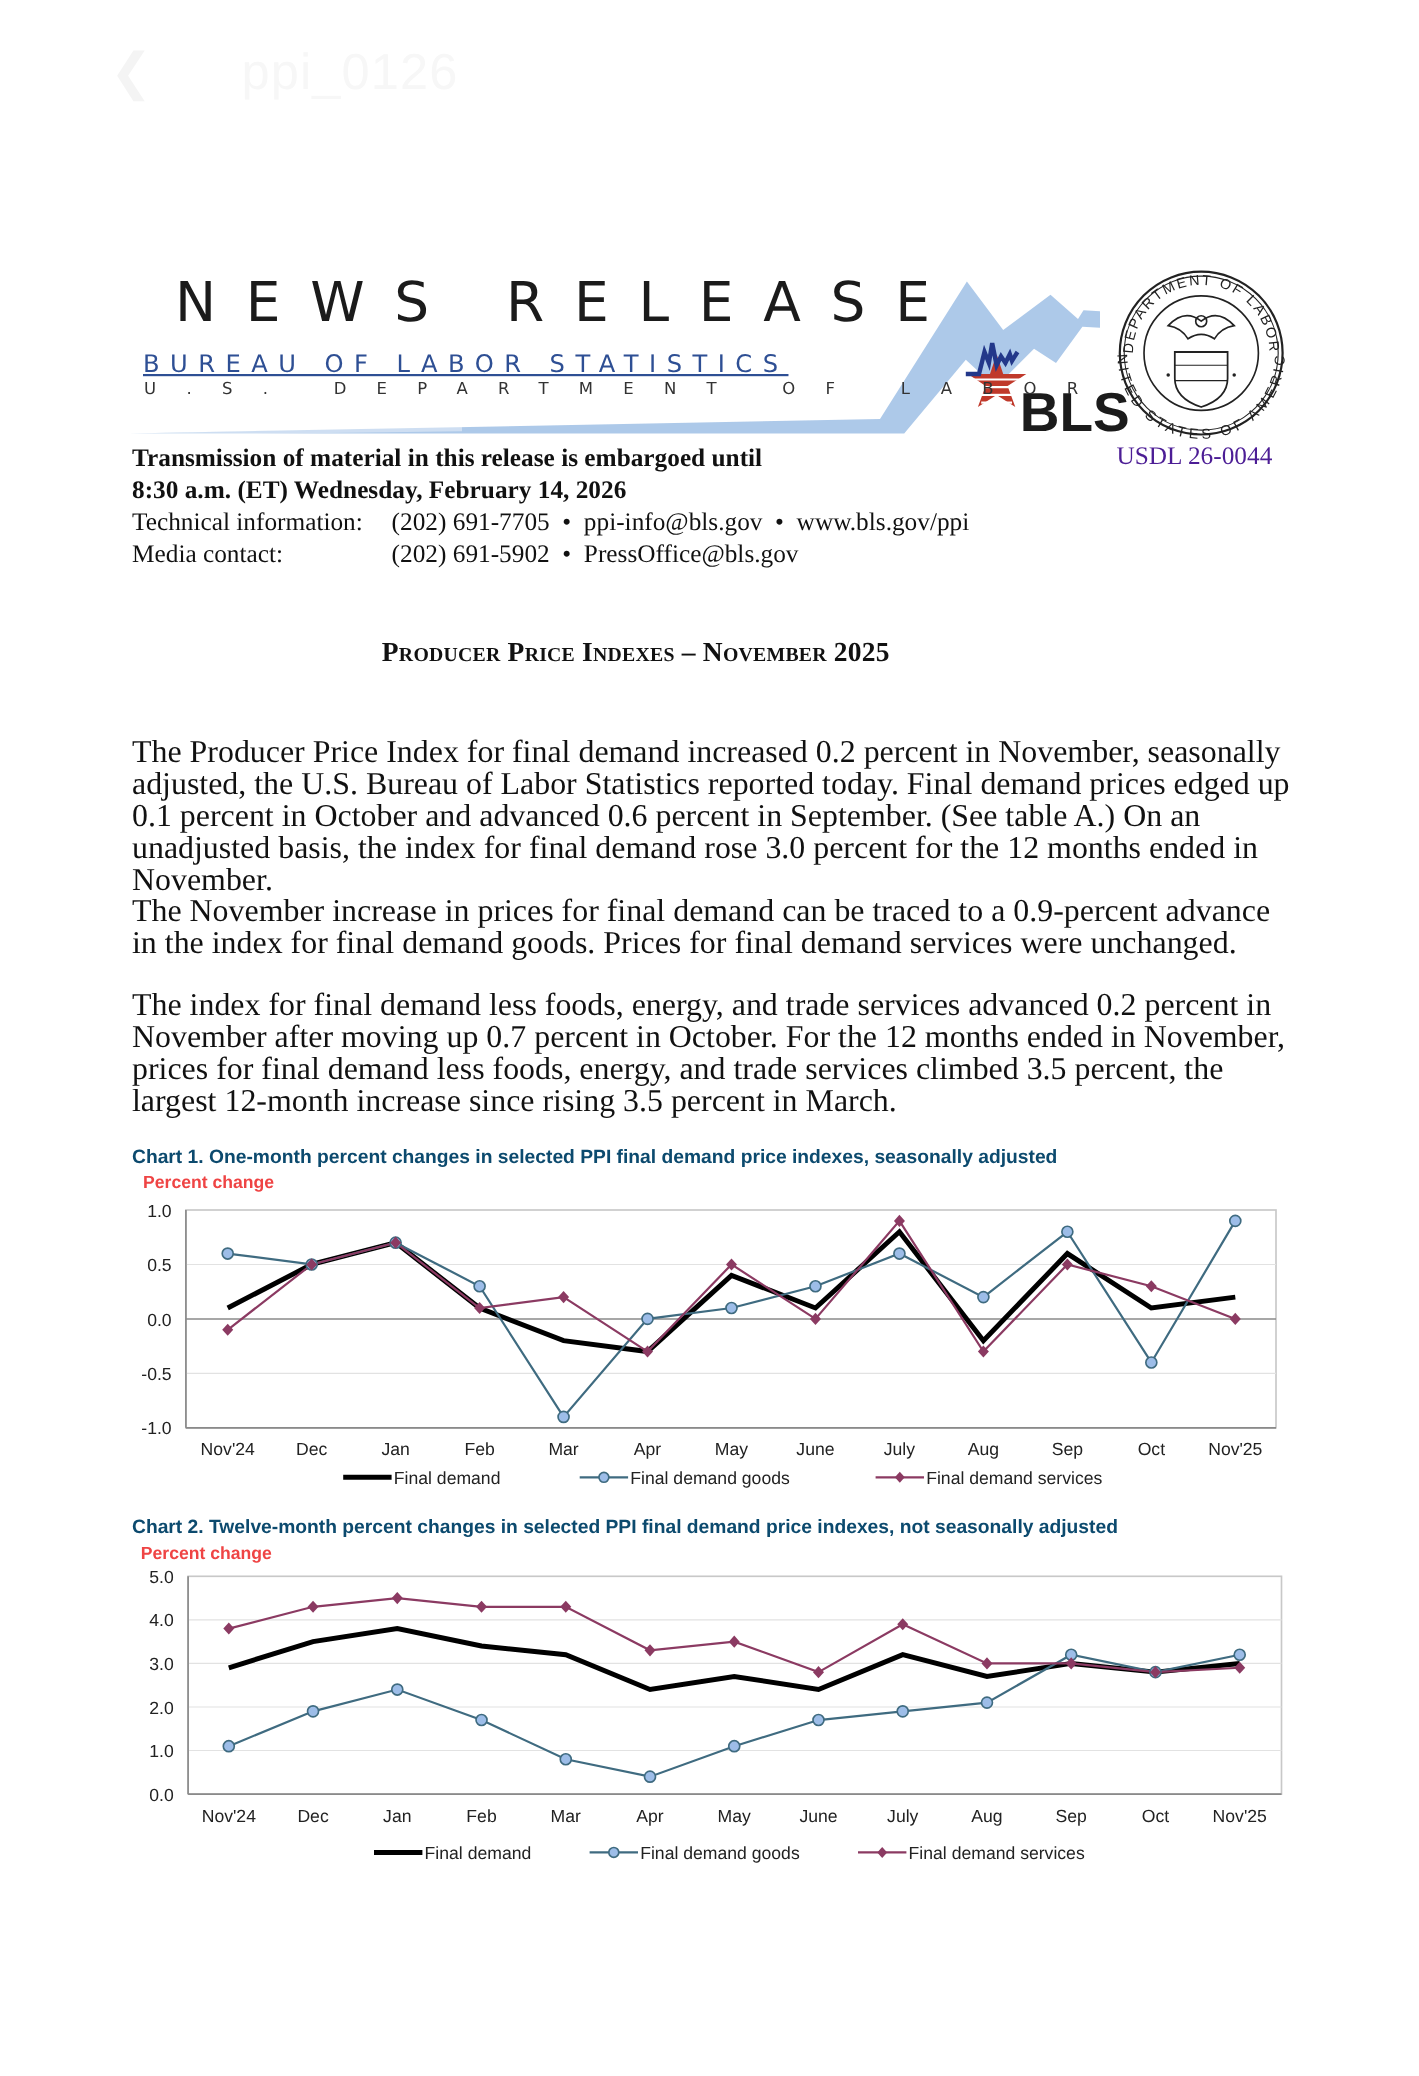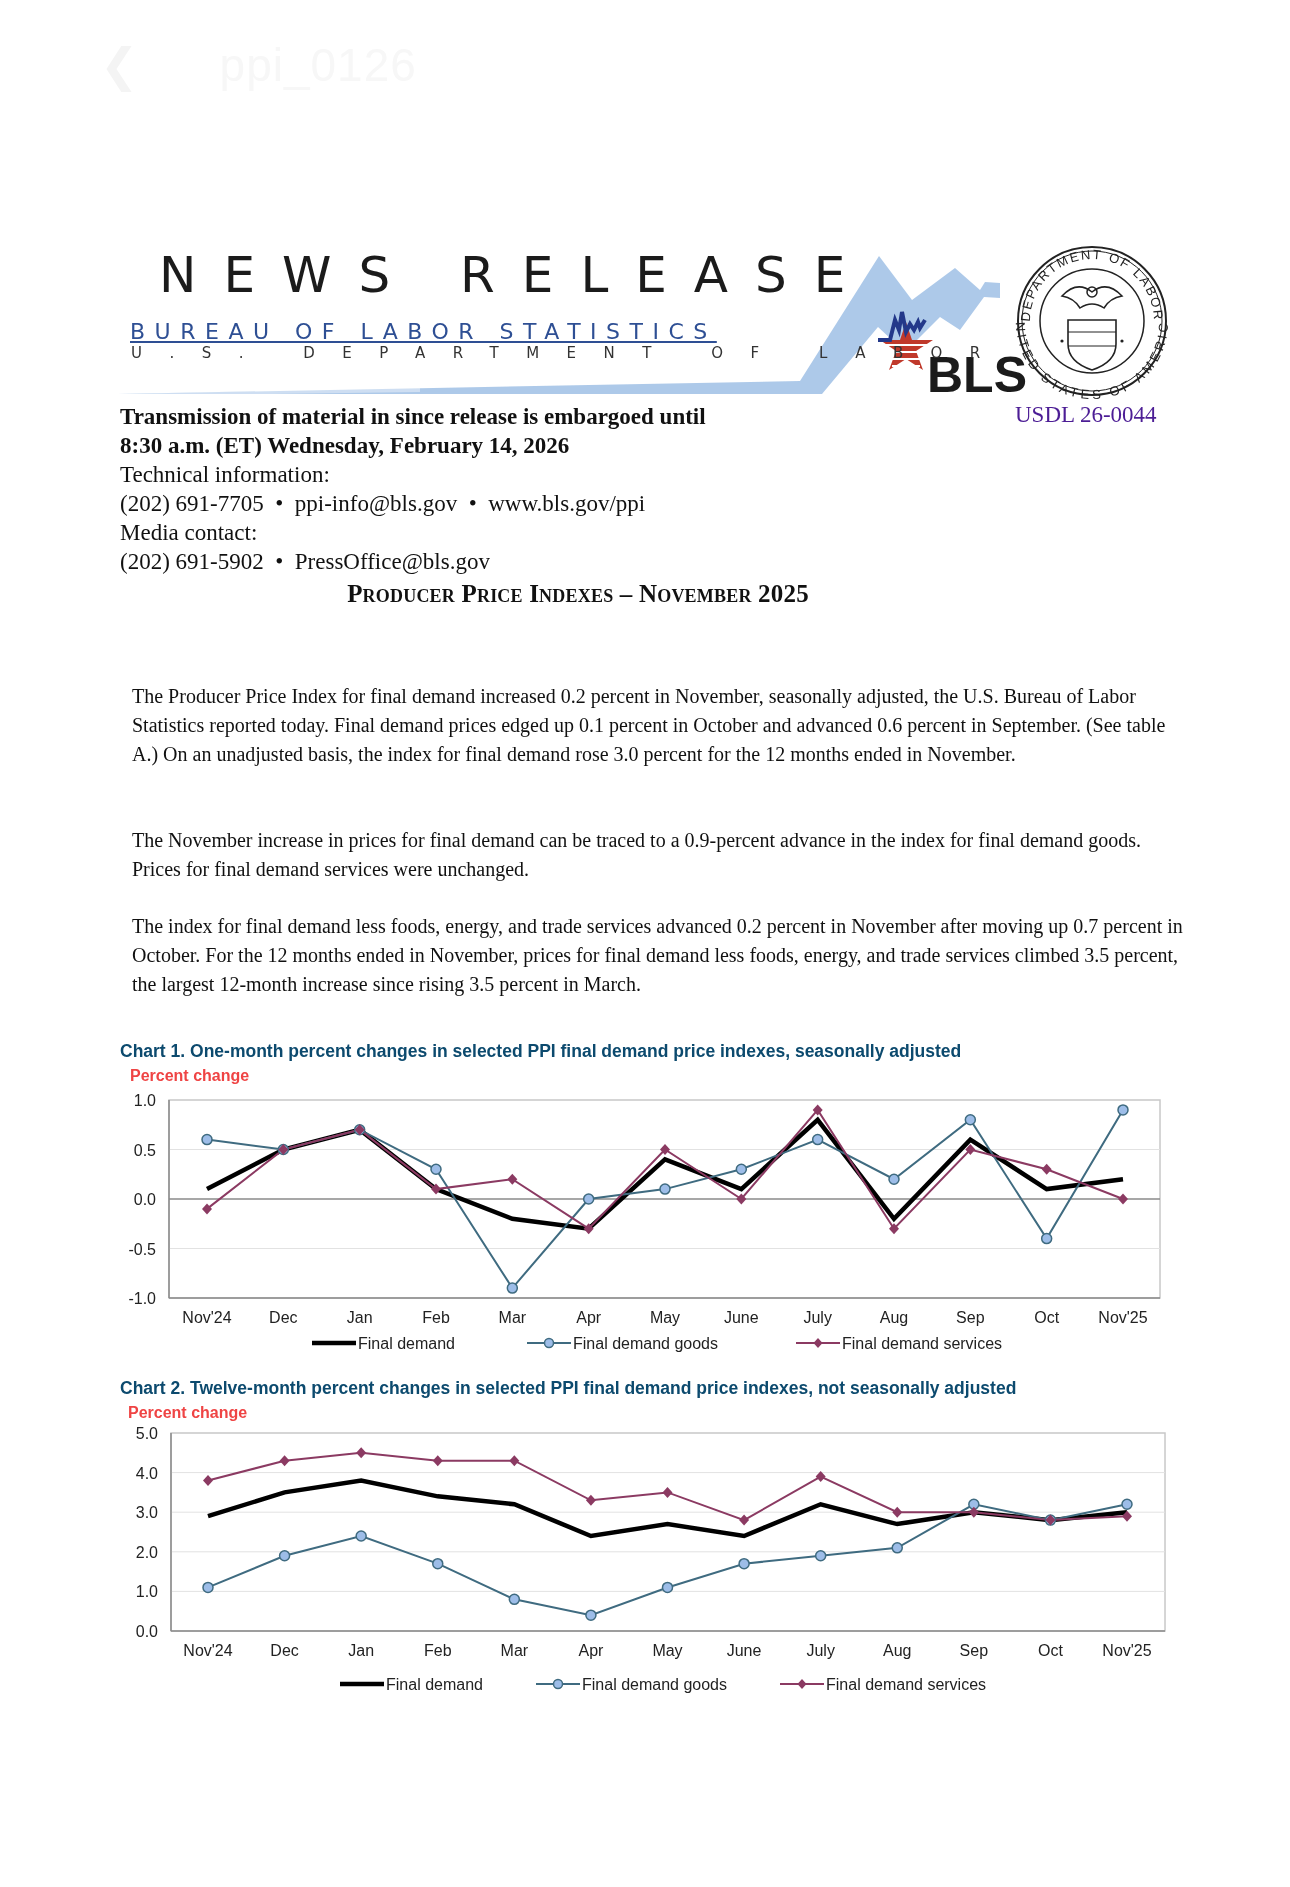--- a/index.html
+++ b/index.html
@@ -8,26 +8,26 @@
   .ghost .chev { display: inline-block; margin-right: 80px; color: #f4f4f4; }
 
   .masthead { position: absolute; left: 0; top: 0; width: 1290px; height: 400px; }
   .news { position: absolute; left: 128px; top: 246px; font-family: "DejaVu Sans", sans-serif; font-weight: normal; font-size: 50px; letter-spacing: 27px; color: #1b1b1b; white-space: nowrap; margin-left: 31px; }
   .bureau { position: absolute; left: 130px; top: 319px; font-family: "DejaVu Sans", sans-serif; font-size: 22px; letter-spacing: 9.5px; color: #2e4f94; white-space: nowrap; text-decoration: underline; }
   .dol { position: absolute; left: 131px; top: 344px; font-family: "DejaVu Sans", sans-serif; font-size: 15px; letter-spacing: 27.5px; color: #333; white-space: nowrap; }
   .usdl { position: absolute; left: 1015px; top: 402px; font-size: 23px; color: #4c1d95; }
 
   .embargo { position: absolute; left: 120px; top: 402px; font-size: 23px; line-height: 29px; }
   .embargo .b { font-weight: bold; }
-  .contact { display: flex; flex-direction: column; }
+  .contact { display: flex; }
   .contact .lbl { width: 236px; }
 
   .doc-title { position: absolute; left: 0; width: 1156px; top: 580px; text-align: center; font-size: 25px; font-weight: bold; font-variant: small-caps; letter-spacing: 0.2px; }
 
-  .para { position: absolute; left: 120px; width: 1060px; font-size: 20px; line-height: 29px; margin: 12px; }
+  .para { position: absolute; left: 120px; width: 1060px; font-size: 29px; line-height: 29px; margin: 0; }
   .p1 { top: 670px; }
   .p2 { top: 814px; }
   .p3 { top: 900px; }
 
   .chart-title { position: absolute; left: 120px; font-family: "Liberation Sans", sans-serif; font-weight: bold; font-size: 17.5px; color: #0c4a6e; white-space: nowrap; }
   .ylab { position: absolute; font-family: "Liberation Sans", sans-serif; font-weight: bold; font-size: 16px; color: #ef4444; }
   svg.chart { position: absolute; left: 0; overflow: visible; }
   svg text { font-family: "Liberation Sans", sans-serif; }
 </style>
 </head>
@@ -77,21 +77,21 @@
     </g>
   </svg>
   <div class="news">NEWS RELEASE</div>
   <div class="bureau">BUREAU OF LABOR STATISTICS</div>
   <div class="dol">U.S. DEPARTMENT OF LABOR</div>
 </div>
 
 <div class="usdl">USDL 26-0044</div>
 
 <div class="embargo">
-  <div class="b">Transmission of material in since release is embargoed until</div>
+  <div class="b">Transmission of material in this release is embargoed until</div>
   <div class="b">8:30 a.m. (ET) Wednesday, February 14, 2026</div>
   <div class="contact">
     <span class="lbl">Technical information:</span>
     <span style="white-space:pre">(202) 691-7705  •  ppi-info@bls.gov  •  www.bls.gov/ppi</span>
   </div>
   <div class="contact">
     <span class="lbl">Media contact:</span>
     <span style="white-space:pre">(202) 691-5902  •  PressOffice@bls.gov</span>
   </div>
 </div>

